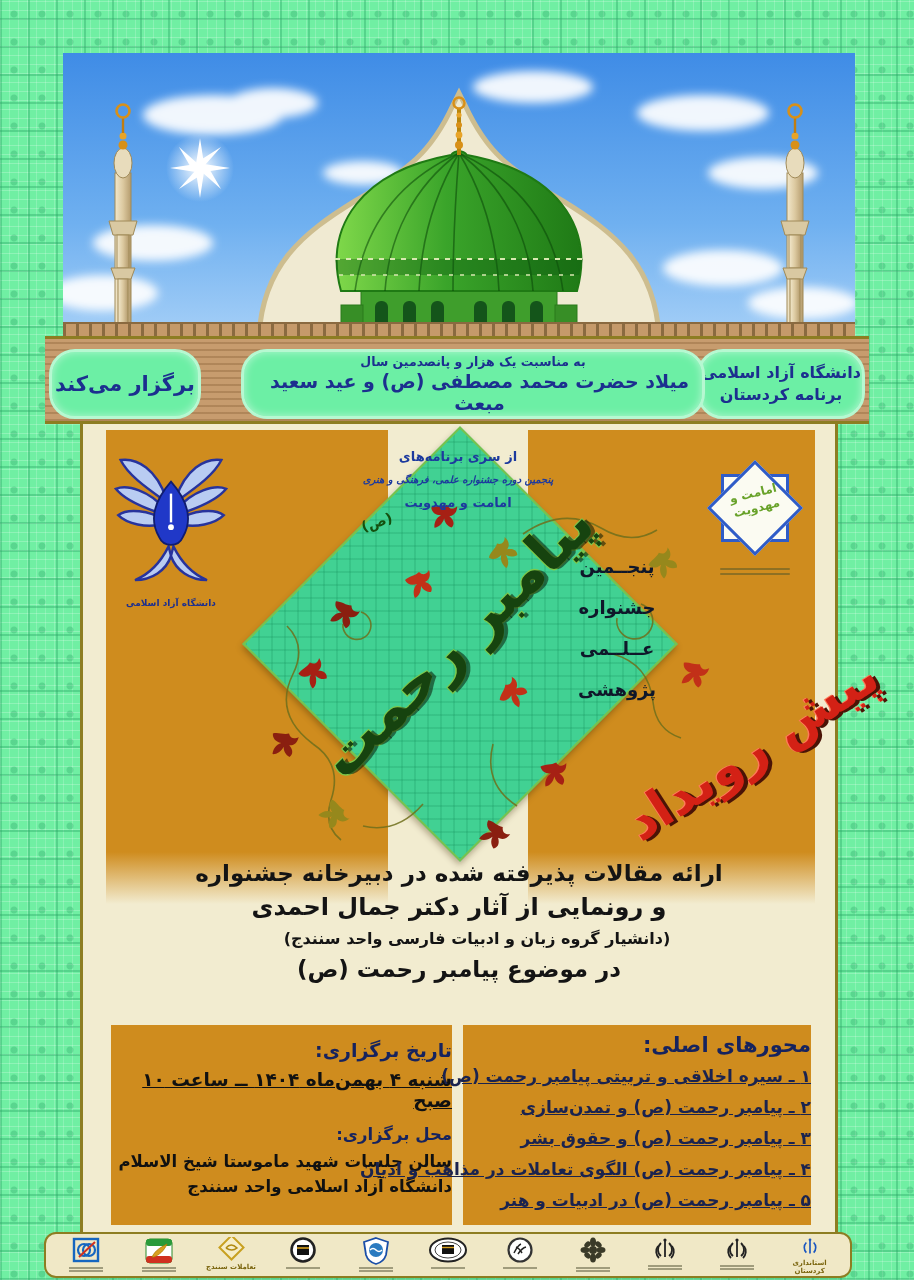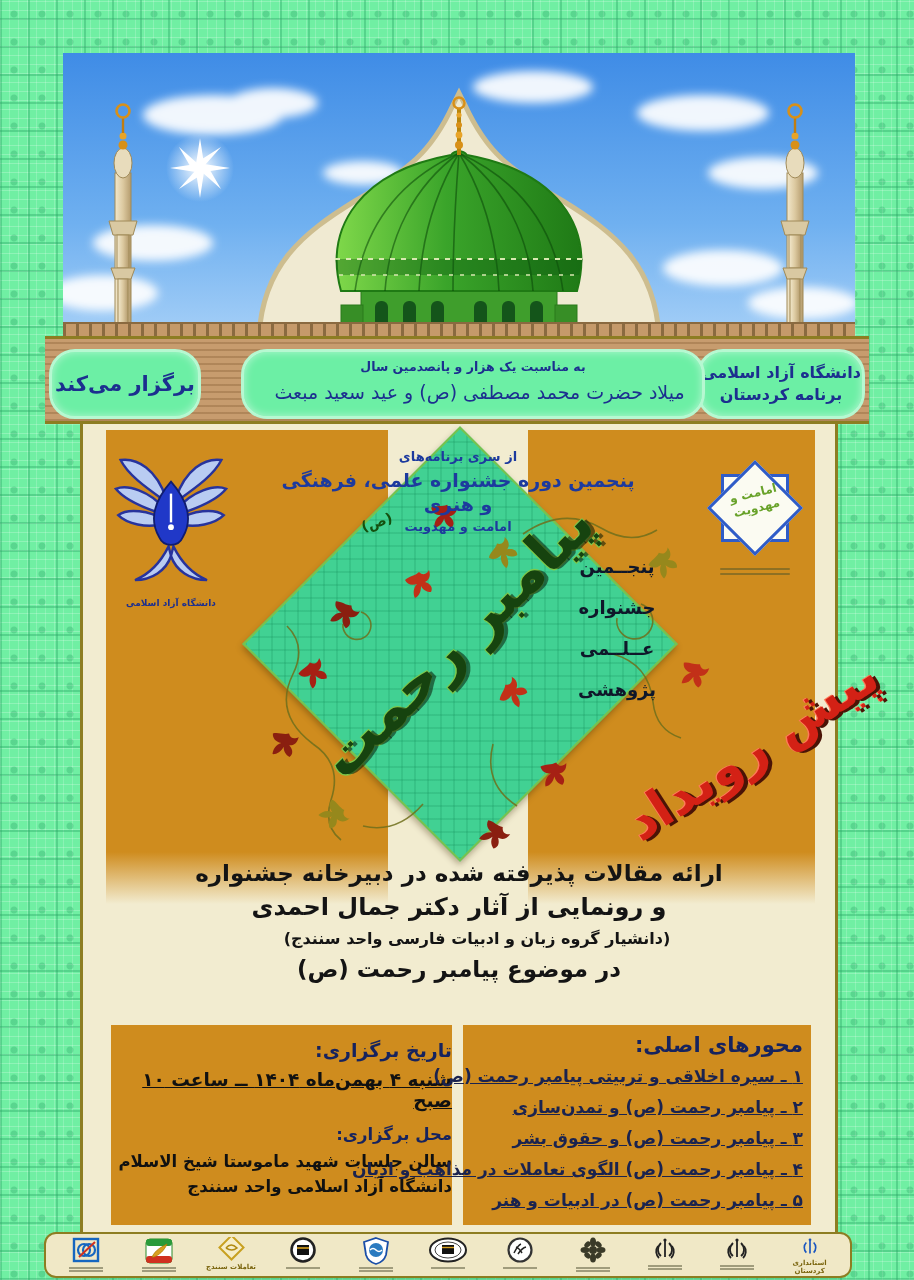--- a/index.html
+++ b/index.html
@@ -28,41 +28,41 @@
     border-top:3px solid #8d7d22;border-bottom:3px solid #8d7d22;box-sizing:border-box;}
   .bubble{position:absolute;top:10px;height:70px;background:#6cefa5;
     border:3px solid #b6f8d1;border-radius:26px;box-sizing:border-box;
     display:flex;flex-direction:column;align-items:center;justify-content:center;
     color:#1c2f8f;text-align:center;box-shadow:inset 0 0 8px rgba(255,255,255,.5);}
   .bubble-right{right:4px;width:168px;}
   .bubble-center{left:196px;width:464px;}
   .bubble-left{left:4px;width:152px;}
   .org-line{font-size:16px;font-weight:bold;line-height:22px;}
   .occ-small{font-size:12.5px;font-weight:bold;line-height:16px;}
-  .occ-main{font-size:19px;font-weight:normal;line-height:34px;padding-left:13px;}
+  .occ-main{font-size:19px;font-weight:bold;line-height:22px;padding-left:13px;}
   .action-txt{font-size:21px;font-weight:bold;}
   
   .body{position:absolute;left:80px;top:424px;width:758px;height:810px;
     background:#f2ecd0;border-left:3px solid #8d7d22;border-right:3px solid #8d7d22;box-sizing:border-box;}
   .orange-main{position:absolute;left:23px;top:6px;width:709px;height:424px;background:#cf8c1e;z-index:1;}
   .fade{position:absolute;left:23px;top:428px;width:709px;height:52px;
     background:linear-gradient(#cf8c1e,#f2ecd0);z-index:1;}
   .center-strip{position:absolute;left:305px;top:0;width:140px;height:585px;background:#f2ecd0;z-index:2;}
   
   .diamond{position:absolute;left:223px;top:66px;width:304px;height:304px;
     transform:rotate(45deg);z-index:3;
     background-color:#41d193;
     background-image:
       repeating-linear-gradient(45deg, rgba(18,140,88,.20) 0 2px, transparent 2px 13px),
       repeating-linear-gradient(-45deg, rgba(18,140,88,.20) 0 2px, transparent 2px 13px);
     border:2px solid #79c24c;box-shadow:2px 3px 6px rgba(60,40,0,.35);}
   .diamond-intro{position:absolute;left:195px;top:22px;width:360px;z-index:5;
     text-align:center;color:#1d3a9e;font-weight:bold;}
   .diamond-intro .l1{font-size:13px;line-height:22px;}
-  .diamond-intro .l2{font-size:19px;line-height:24px;}
+  .diamond-intro .l2{font-size:10px;line-height:24px;font-style:italic;}
   .diamond-intro .l3{font-size:13px;line-height:22px;}
   .ps-mark{position:absolute;left:278px;top:90px;z-index:5;color:#14500f;
     font-size:14px;font-weight:bold;transform:rotate(-18deg);}
   .calli{position:absolute;left:145px;top:182px;width:460px;height:72px;z-index:5;
     transform:rotate(-45deg);transform-origin:center;text-align:center;
     font-size:58px;font-weight:bold;color:#16430f;white-space:nowrap;
     text-shadow:3px 3px 0 rgba(8,24,4,.55),-1px -1px 0 #7ec84a,1px -1px 0 #7ec84a,-1px 1px 0 #7ec84a;}
   .side-text{position:absolute;left:478px;top:122px;width:112px;z-index:5;
     text-align:center;color:#0f172a;font-weight:bold;font-size:18px;line-height:41px;}
   .decor{position:absolute;left:110px;top:20px;width:560px;height:500px;z-index:4;pointer-events:none;}
@@ -92,21 +92,21 @@
   .announce .a4{font-size:23px;font-weight:bold;line-height:33px;}
   
   .date-box{position:absolute;left:28px;top:601px;width:341px;height:200px;background:#cf8c1e;z-index:5;
     text-align:right;color:#111;}
   .date-box .lbl{color:#16235e;font-size:19px;font-weight:bold;margin-top:14px;}
   .date-box .val{font-size:18.5px;font-weight:bold;margin-top:8px;text-decoration:underline;}
   .date-box .lbl2{color:#16235e;font-size:16.5px;font-weight:bold;margin-top:14px;}
   .date-box .v2{font-size:16.5px;font-weight:bold;margin-top:8px;}
   .date-box .v3{font-size:16.5px;font-weight:bold;margin-top:6px;}
   .topics-box{position:absolute;left:380px;top:601px;width:348px;height:200px;background:#cf8c1e;z-index:5;
-    color:#1a234f;box-sizing:border-box;padding:8px 8px 0 6px;}
+    color:#1a234f;box-sizing:border-box;padding:8px 0 0 6px;}
   .topics-title{font-size:21px;font-weight:bold;color:#16235e;text-align:right;margin-bottom:4px;}
   .topics-box ul{list-style:none;margin:0;padding:0;}
   .topics-box li{font-size:17px;font-weight:bold;text-align:right;line-height:31px;white-space:nowrap;text-decoration:underline;}
   
   .logo-bar{position:absolute;left:44px;top:1232px;width:808px;height:46px;
     background:#f0e8c6;border:2px solid #8d7d22;border-radius:12px;box-sizing:border-box;z-index:7;
     display:flex;align-items:flex-start;justify-content:space-evenly;padding-top:3px;}
   .logo-item{width:64px;text-align:center;}
   .logo-item svg{display:block;margin:0 auto;}
   .logo-label{font-size:7px;font-weight:bold;color:#7a650e;line-height:8px;}

